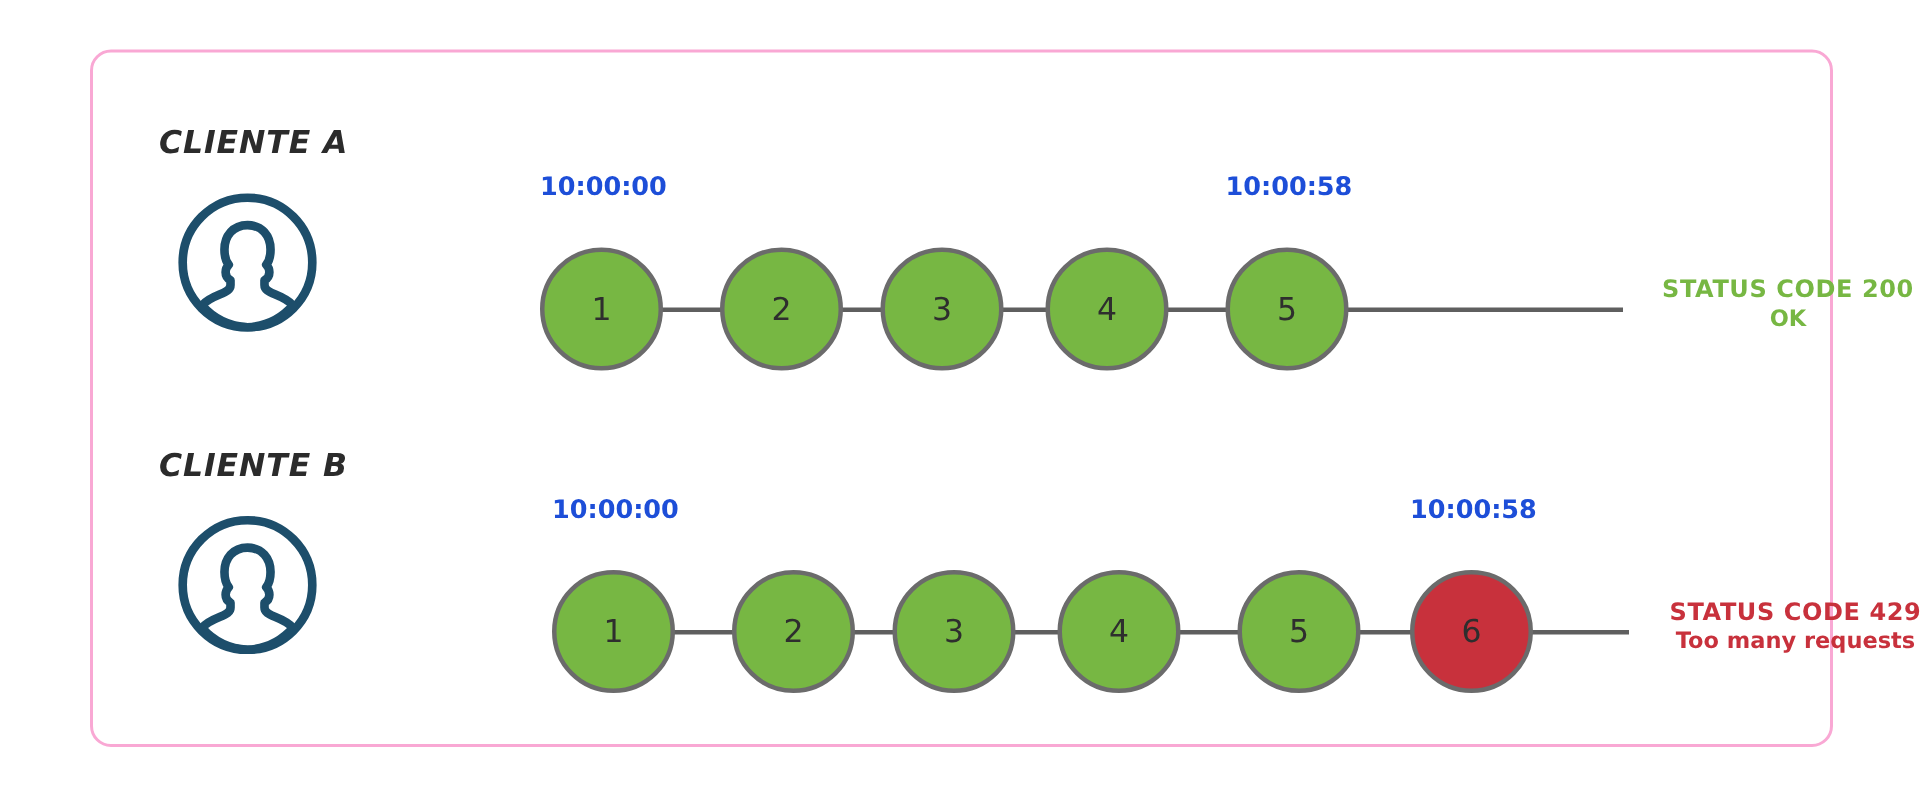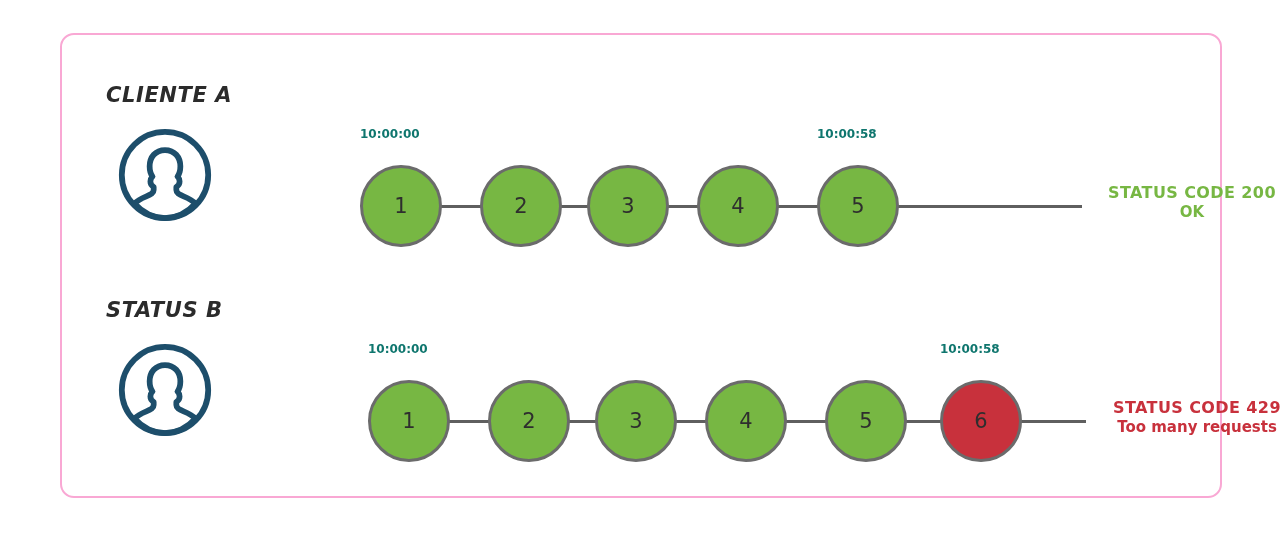--- a/index.html
+++ b/index.html
@@ -71,25 +71,25 @@
   .timeline {
     position: absolute;
     left: 240px;
     top: 0;
     width: 1000px;
     height: 210px;
   }
 
   .ts {
     position: absolute;
-    top: 62px;
-    font-family: "DejaVu Sans", sans-serif;
-    font-size: 12px;
-    font-weight: 700;
-    color: #0f766e;
+    top: 50px;
+    font-family: "DejaVu Sans", sans-serif;
+    font-size: 17px;
+    font-weight: 700;
+    color: #1d4ed8;
     white-space: nowrap;
   }
 
   
   .rail {
     position: absolute;
     height: 3px;
     background: #5f5f5f;
     top: 0;
   }
@@ -175,21 +175,21 @@
         <div class="node ok" style="left:515px; top:100px;">5</div>
 
         <div class="status ok" style="left:790px; top:118px; width:200px;">
           <div class="line1">STATUS CODE 200</div>
           <div class="line2">OK</div>
         </div>
       </div>
     </div>
 
     <div class="row row-b">
-      <div class="client-label">STATUS B</div>
+      <div class="client-label">CLIENTE B</div>
 
       <div class="avatar">
         <svg viewBox="0 0 100 100" xmlns="http://www.w3.org/2000/svg">
           <circle cx="50" cy="50" r="45" fill="none" stroke="#1d4e6b" stroke-width="6"></circle>
           <path d="M50 24
                    c-10 0 -16 7.5 -16 17
                    0 5 1.2 8.4 3 10.6
                    -1.6 1.6 -2.2 3.4 -2.2 5.2
                    0 2.6 1.3 4.4 3.4 5.6
                    l0 3.2

